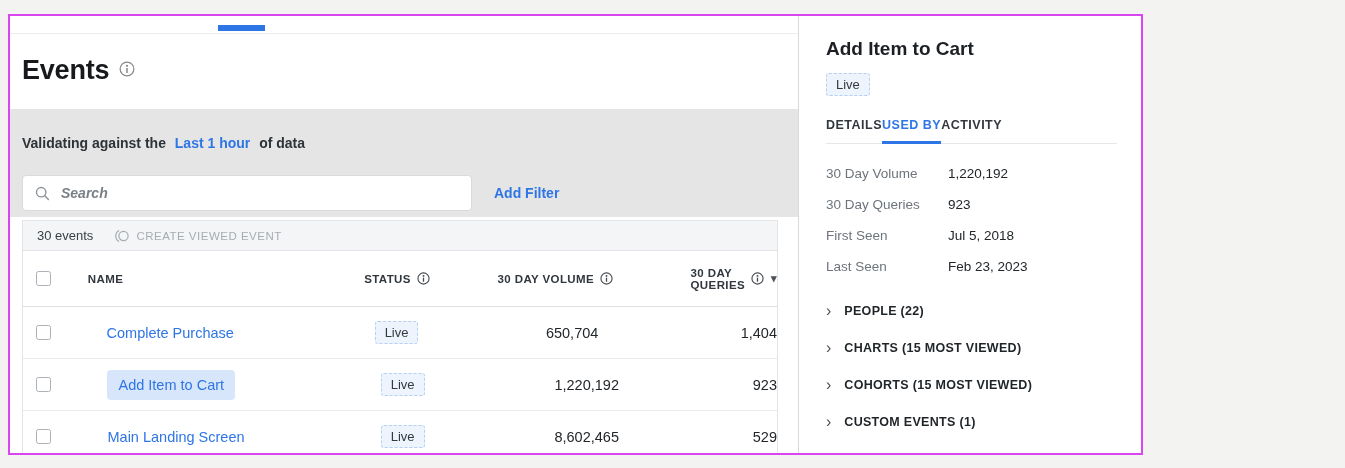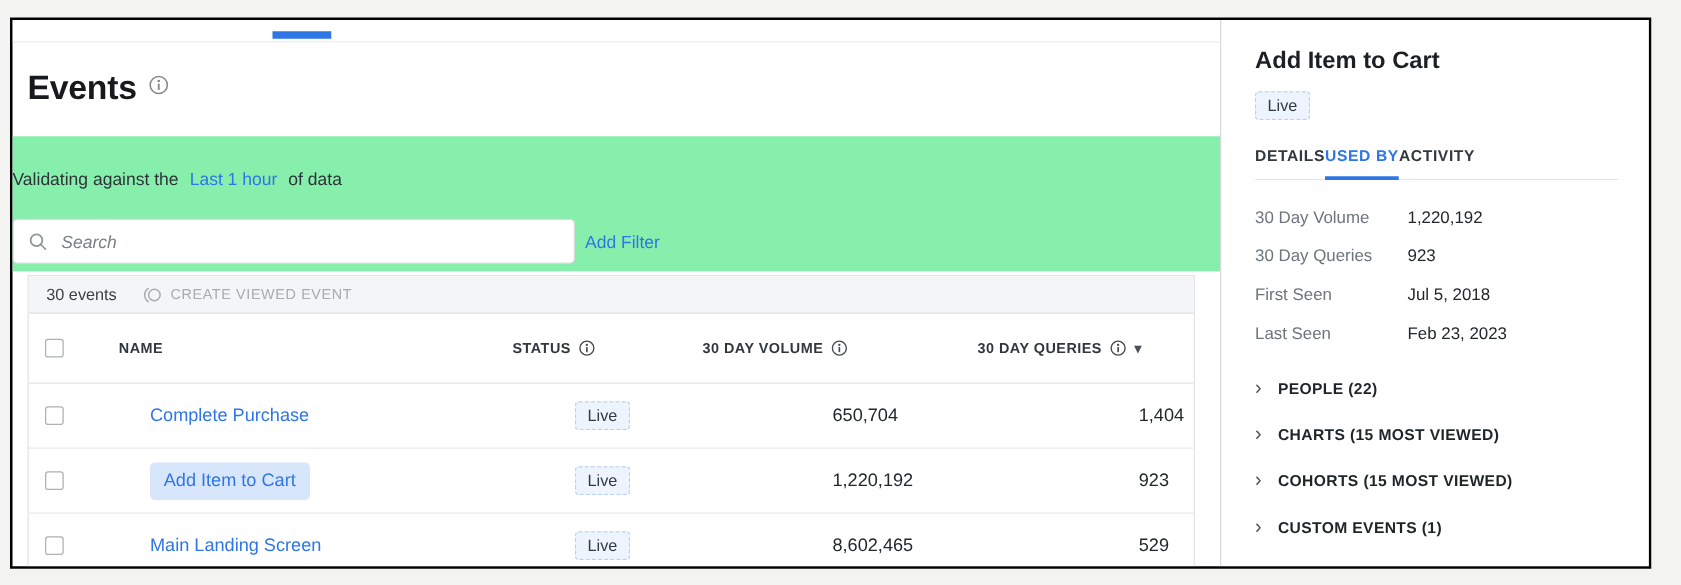--- a/index.html
+++ b/index.html
@@ -6,48 +6,48 @@
   html, body { width: 1345px; height: 468px; }
   body {
     position: relative;
     background: #f3f3f2;
     font-family: "Liberation Sans", sans-serif;
     overflow: hidden;
     color: #23272b;
   }
   .window {
     position: absolute; left: 8px; top: 14px;
-    width: 1313px; height: 441px;
+    width: 1135px; height: 441px;
     background: #ffffff;
-    border: 2px solid #000000;
+    border: 2px solid #d946ef;
     display: flex;
     overflow: hidden;
   }
   
   .main { flex: 1; min-width: 0; display: flex; flex-direction: column; overflow: hidden; }
   .top-strip { flex: none; height: 18px; border-bottom: 1px solid #ebedef; position: relative; background: #fff; }
   .tab-indicator { position: absolute; left: 208px; bottom: 2px; width: 47px; height: 6px; background: #2e75e6; }
 
   .main-header { padding: 21px 20px 23px 12px; }
   .page-title-row { display: flex; align-items: center; gap: 10px; }
   .page-title { font-size: 27px; font-weight: bold; color: #17191c; letter-spacing: -0.2px; }
   .title-info { color: #87898d; }
 
-  .validate-section { background: #86efac; padding: 26px 20px 6px 0; }
+  .validate-section { background: #e5e5e5; padding: 26px 20px 6px 12px; font-weight: bold; }
   .validate-line { font-size: 14px; color: #2e3338; margin-bottom: 24px; }
   .validate-line .link { color: #2e75e6; margin: 0 5px; }
   .search-row { display: flex; align-items: center; }
   .search-box {
     width: 450px; height: 36px; background: #fff;
     border: 1px solid #d8dbde; border-radius: 4px;
     display: flex; align-items: center; padding: 0 12px; gap: 11px;
   }
   .search-icon { color: #8d9399; flex: none; display: flex; }
   .search-placeholder { font-style: italic; color: #7a8087; font-size: 14px; }
-  .add-filter { margin-left: 8px; color: #2e75e6; font-size: 14px; cursor: pointer; }
+  .add-filter { margin-left: 22px; color: #2e75e6; font-size: 14px; cursor: pointer; }
 
   .table-card { margin: 3px 20px 0 12px; border: 1px solid #e2e4e7; border-bottom: none; background: #fff; flex: 1; min-height: 0; display: flex; flex-direction: column; }
   .toolbar { flex: none; height: 30px; background: #f4f5f6; border-bottom: 1px solid #e2e4e7; display: flex; align-items: center; padding: 0 14px; gap: 20px; }
   .event-count { font-size: 13px; color: #3a4046; }
   .create-custom { display: flex; align-items: center; gap: 6px; color: #a7acb2; font-size: 11.5px; letter-spacing: 0.5px; font-weight: 500; cursor: pointer; }
 
   .thead { flex: none; height: 56px; display: flex; align-items: center; border-bottom: 1px solid #dfe2e5;
            font-size: 11.5px; font-weight: bold; color: #31373d; letter-spacing: 0.4px; }
   .trow { flex: none; height: 52px; display: flex; align-items: center; border-bottom: 1px solid #e8eaec; font-size: 14.5px; gap: 25px; }
   .col-check { width: 72px; padding-left: 13px; }

